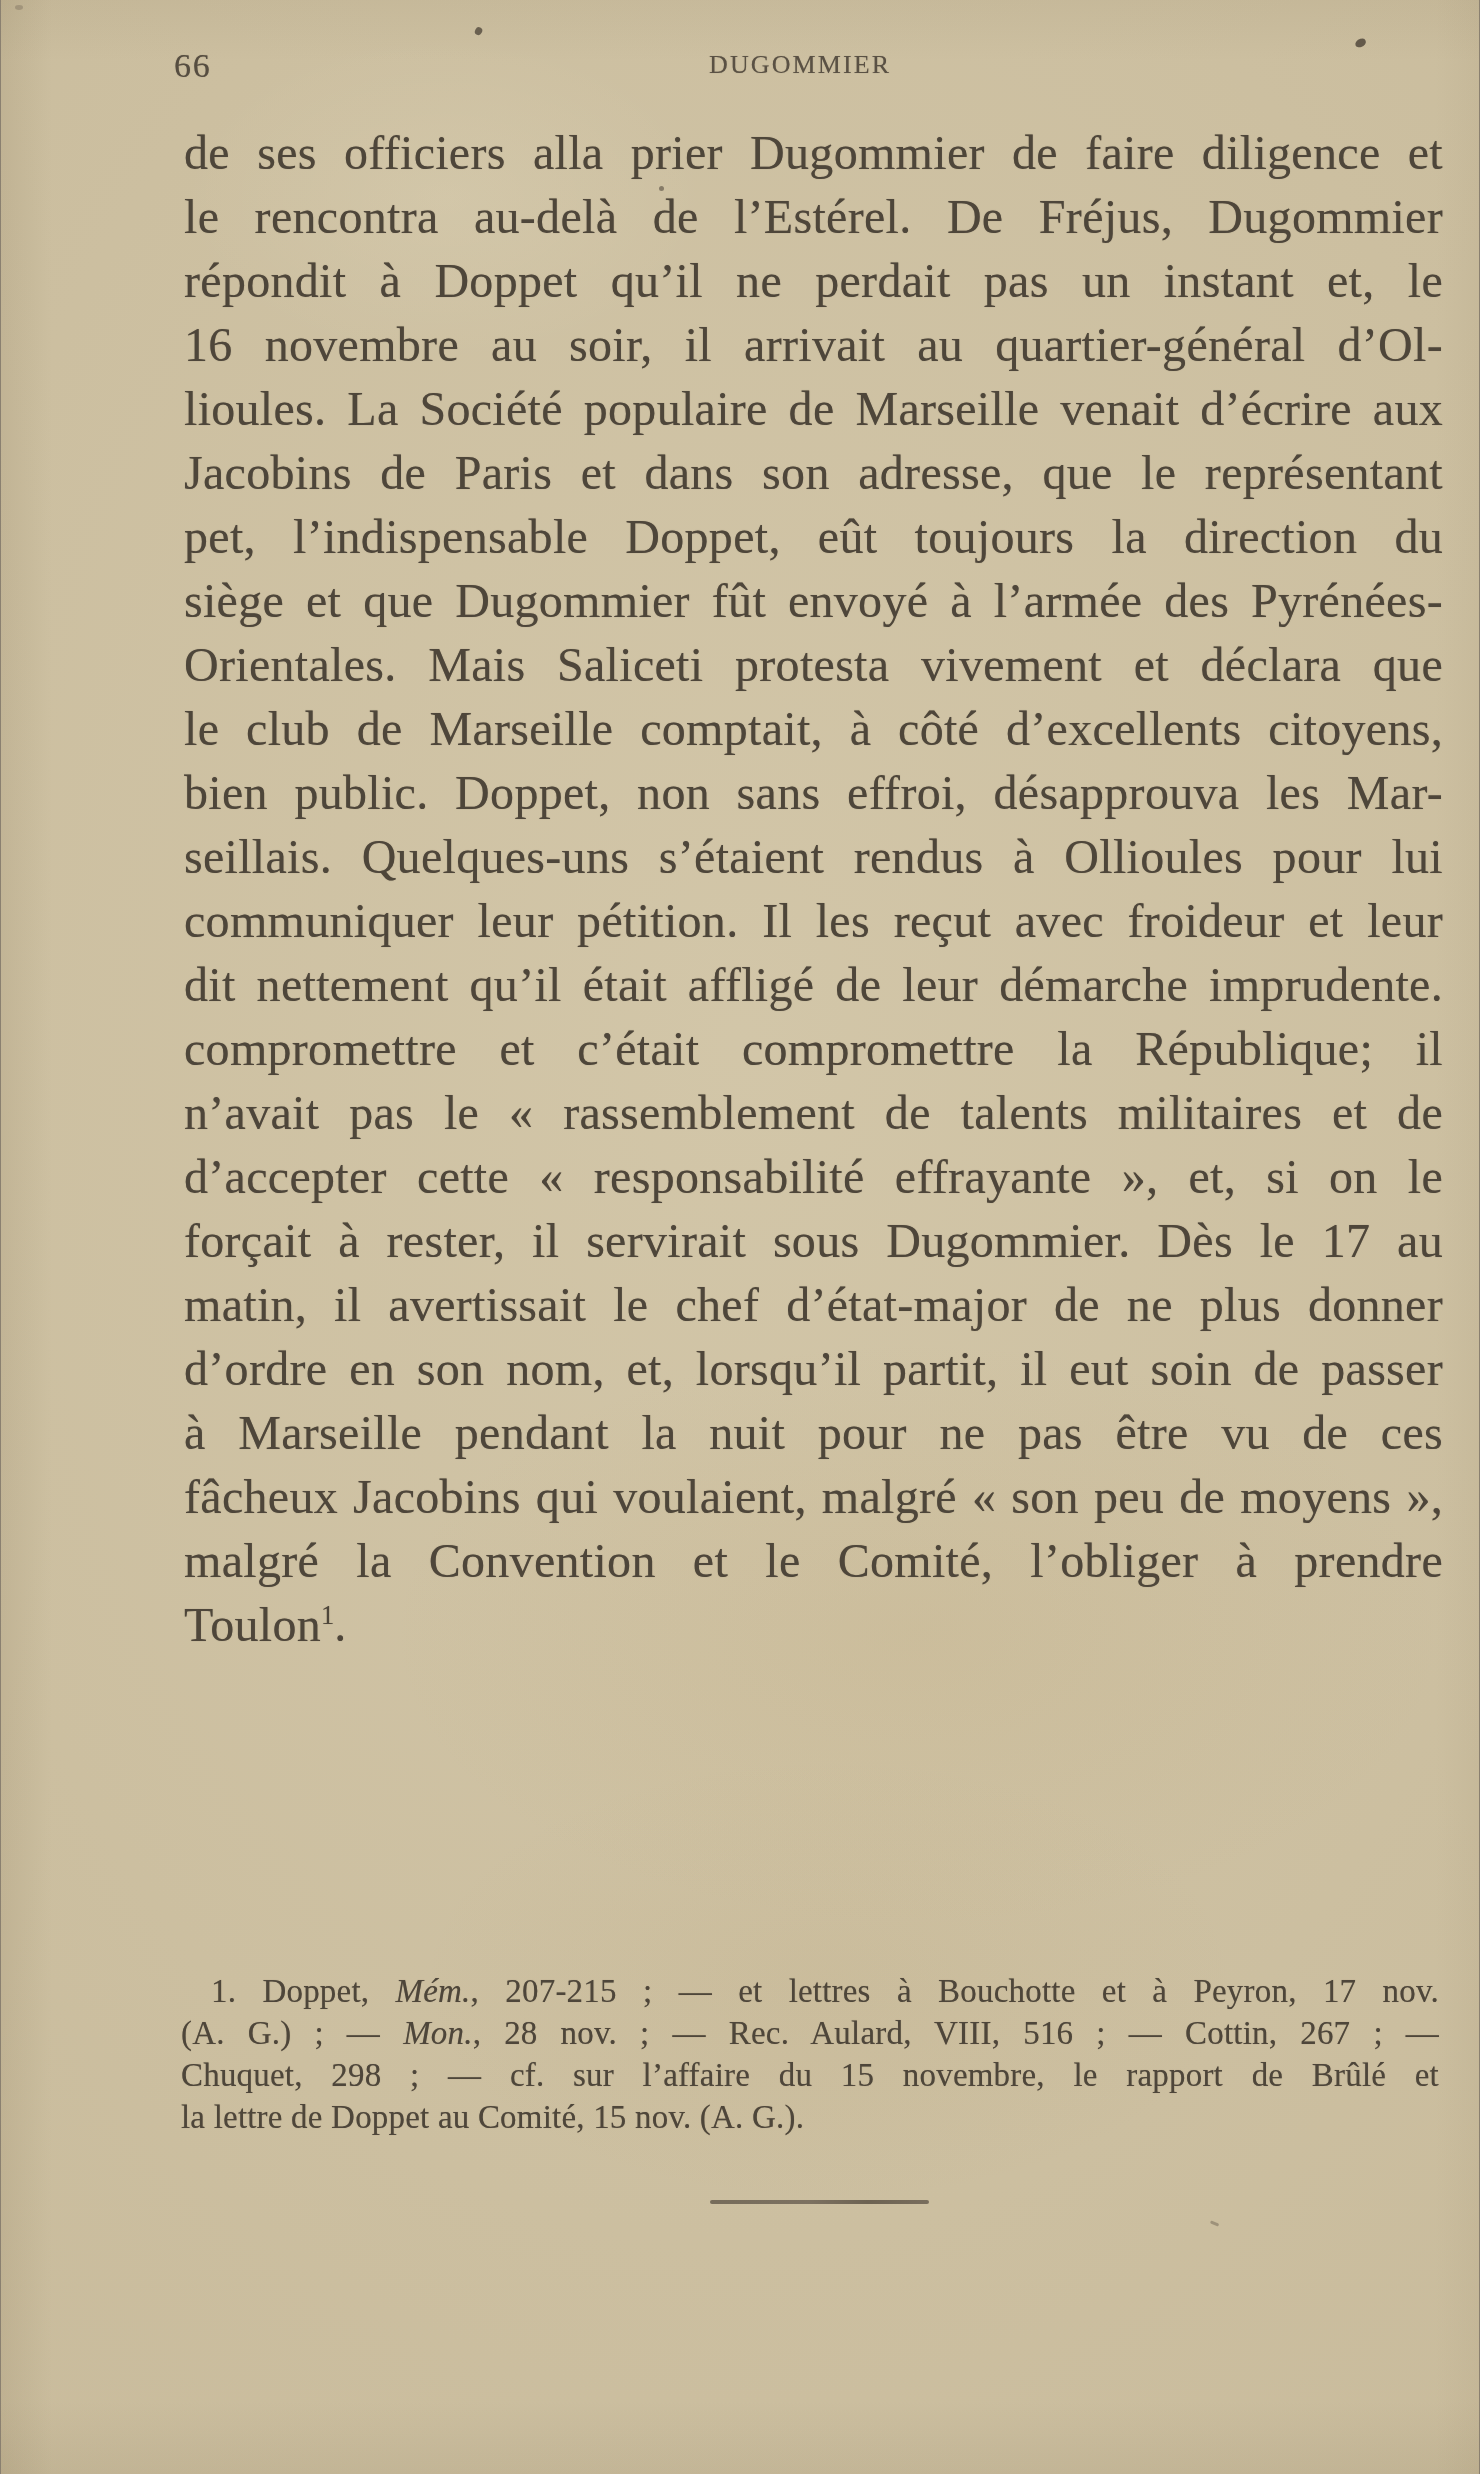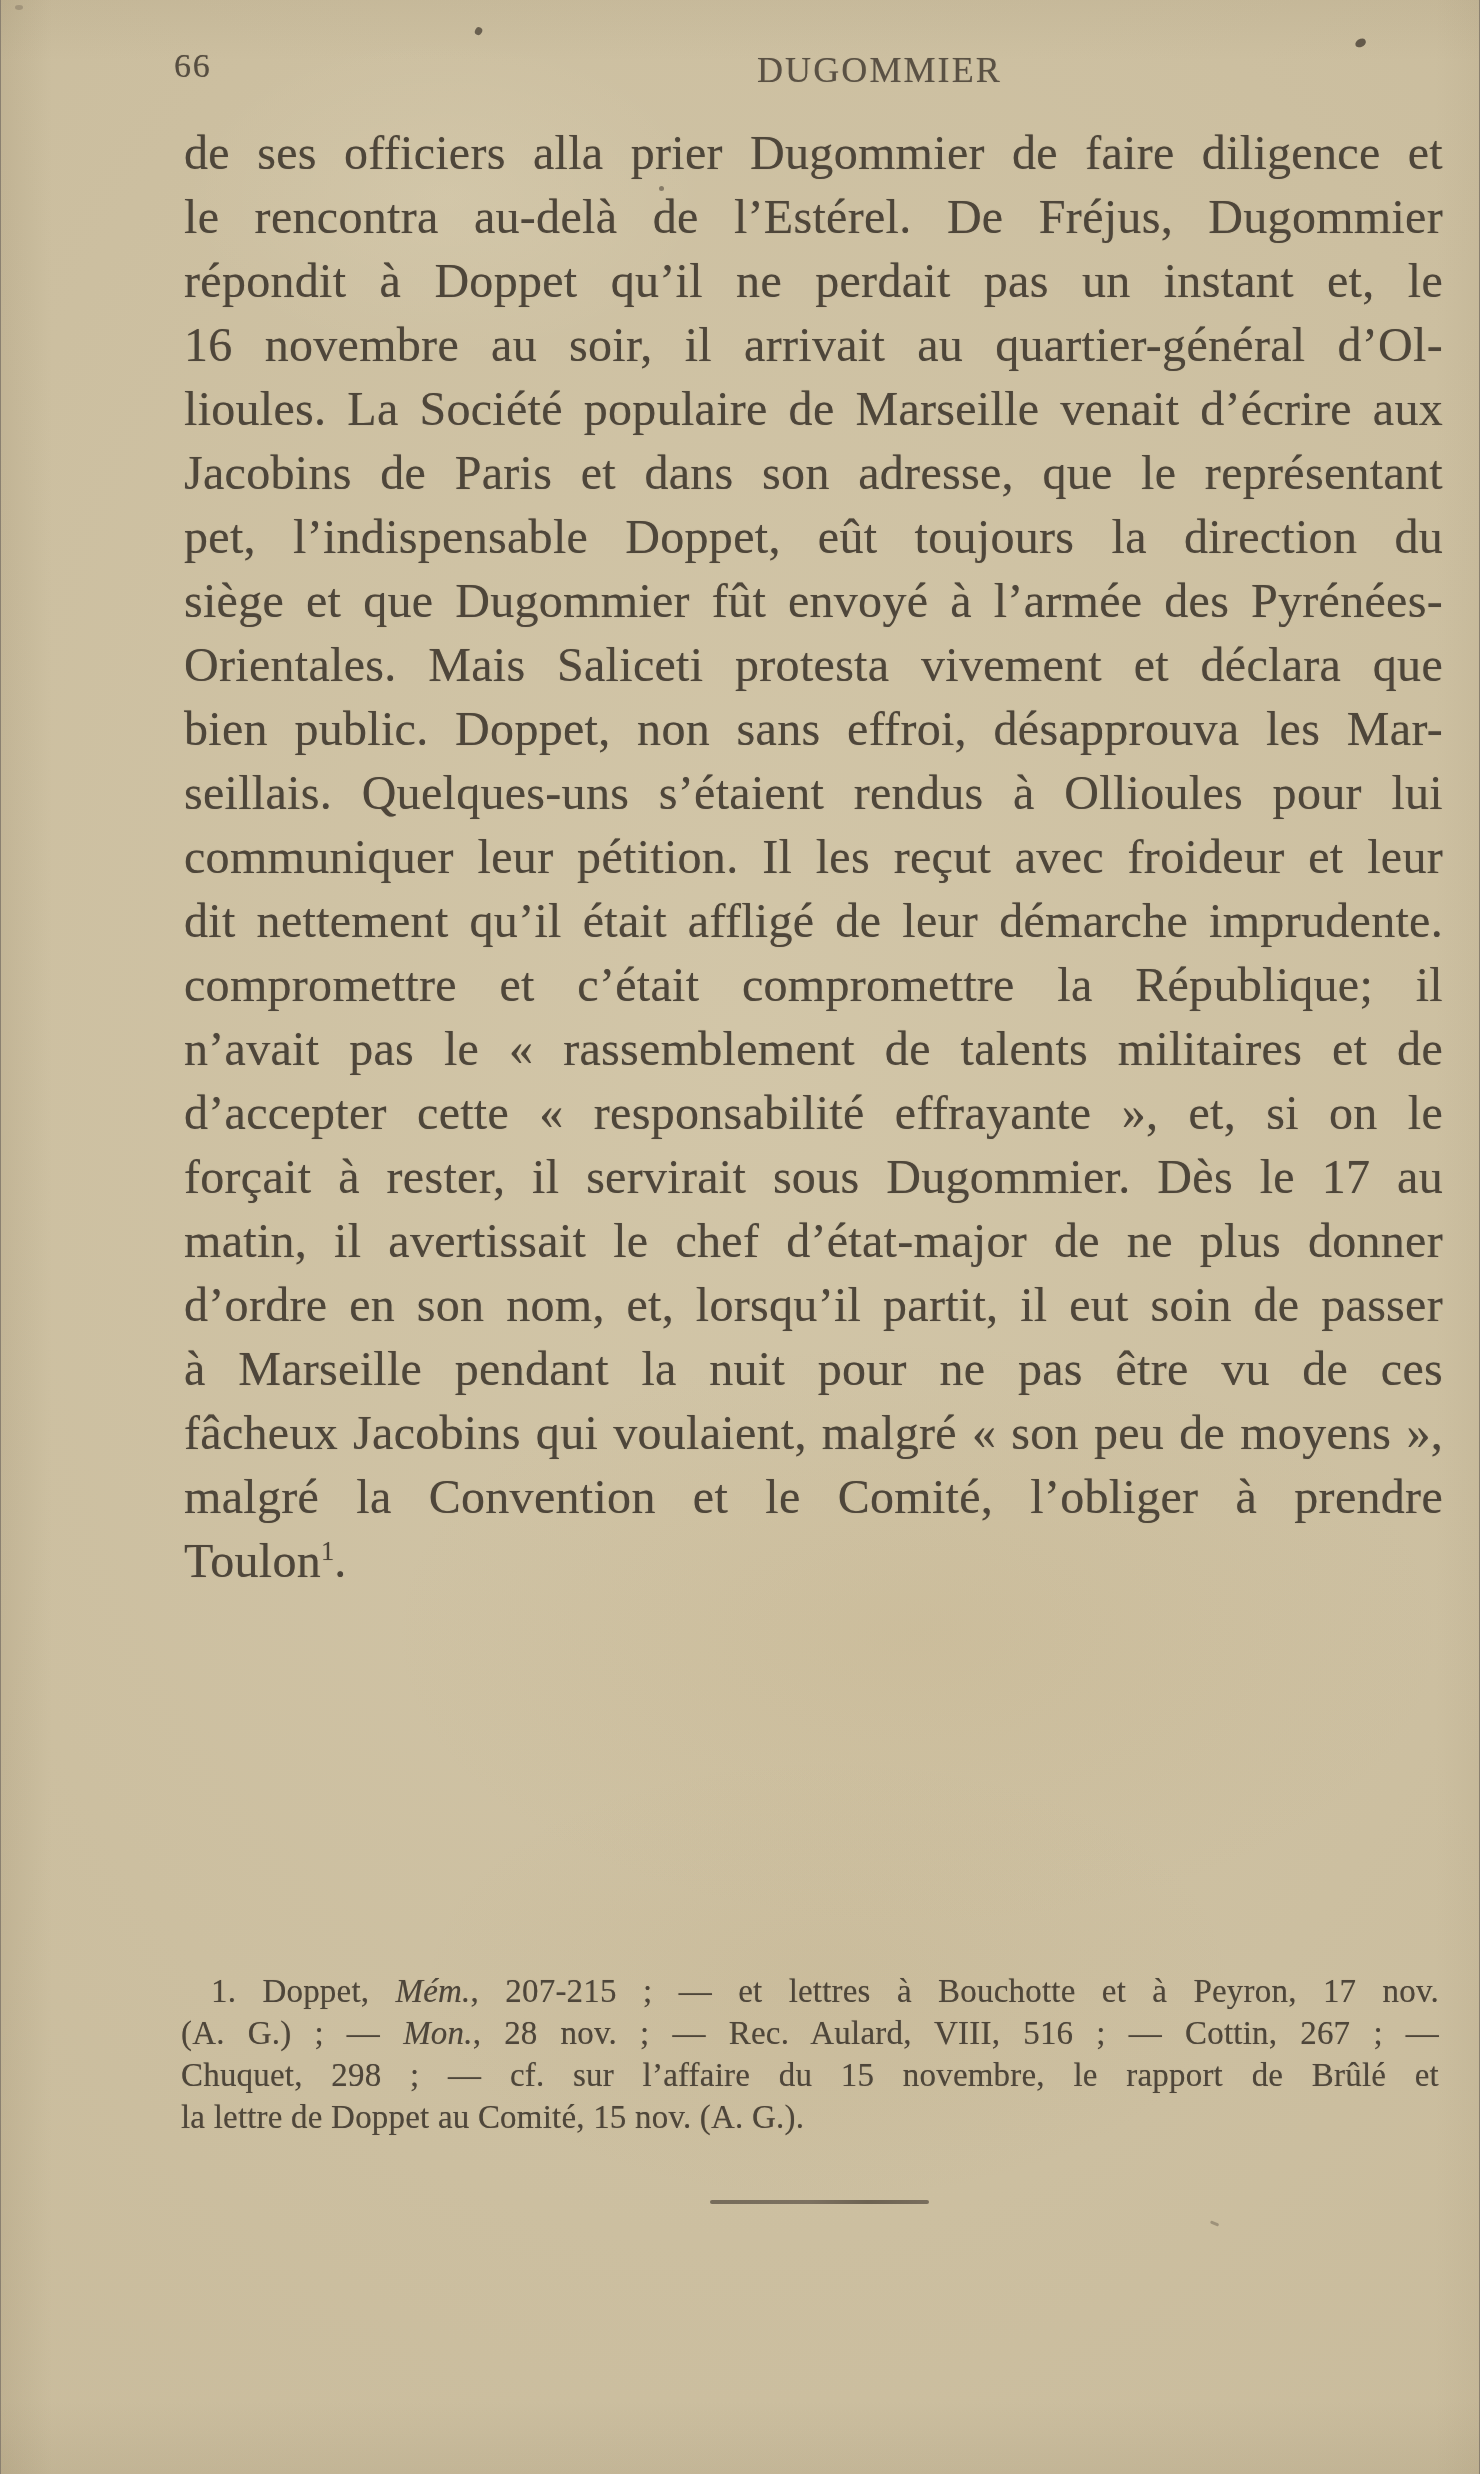--- a/index.html
+++ b/index.html
@@ -22,22 +22,22 @@
       linear-gradient(0deg, rgba(105,88,55,0.09), rgba(105,88,55,0) 3%);
   }
   .running-head{position:absolute;left:0;top:0;width:100%;height:109px;}
   .page-num{
     position:absolute;left:173px;top:49px;
     font-size:34px;line-height:1;letter-spacing:1.7px;
     color:#564d40;text-shadow:0 0 0.8px rgba(86,77,64,.55);
   }
   .head-title{
     position:absolute;left:708px;top:52px;
-    font-size:36px;line-height:1;letter-spacing:2.1px;
-    color:#5a5144;text-shadow:0 0 0.8px rgba(90,81,68,.5);margin-left:48px;
+    font-size:26px;line-height:1;letter-spacing:2.1px;
+    color:#5a5144;text-shadow:0 0 0.8px rgba(90,81,68,.5);
   }
   .body-text{
     position:absolute;left:183px;top:121px;width:1259px;
     font-size:48px;line-height:64px;
     letter-spacing:0.3px;
     text-shadow:0 0 0.8px rgba(78,68,55,.55);
   }
   .line{
     text-align:justify;
     text-align-last:justify;
@@ -83,20 +83,21 @@
   <main class="body-text">
       <div class="line">de ses officiers alla prier Dugommier de faire diligence et</div>
       <div class="line">le rencontra au-delà de l’Estérel. De Fréjus, Dugommier</div>
       <div class="line">répondit à Doppet qu’il ne perdait pas un instant et, le</div>
       <div class="line">16 novembre au soir, il arrivait au quartier-général d’Ol-</div>
       <div class="line">lioules. La Société populaire de Marseille venait d’écrire aux</div>
       <div class="line">Jacobins de Paris et dans son adresse, que le représentant</div>
       <div class="line">pet, l’indispensable Doppet, eût toujours la direction du</div>
       <div class="line">siège et que Dugommier fût envoyé à l’armée des Pyrénées-</div>
       <div class="line">Orientales. Mais Saliceti protesta vivement et déclara que</div>
+      <div class="line">le club de Marseille comptait, à côté d’excellents citoyens,</div>
       <div class="line">bien public. Doppet, non sans effroi, désapprouva les Mar-</div>
       <div class="line">seillais. Quelques-uns s’étaient rendus à Ollioules pour lui</div>
       <div class="line">communiquer leur pétition. Il les reçut avec froideur et leur</div>
       <div class="line">dit nettement qu’il était affligé de leur démarche imprudente.</div>
       <div class="line">compromettre et c’était compromettre la République; il</div>
       <div class="line">n’avait pas le « rassemblement de talents militaires et de</div>
       <div class="line">d’accepter cette « responsabilité effrayante », et, si on le</div>
       <div class="line">forçait à rester, il servirait sous Dugommier. Dès le 17 au</div>
       <div class="line">matin, il avertissait le chef d’état-major de ne plus donner</div>
       <div class="line">d’ordre en son nom, et, lorsqu’il partit, il eut soin de passer</div>

